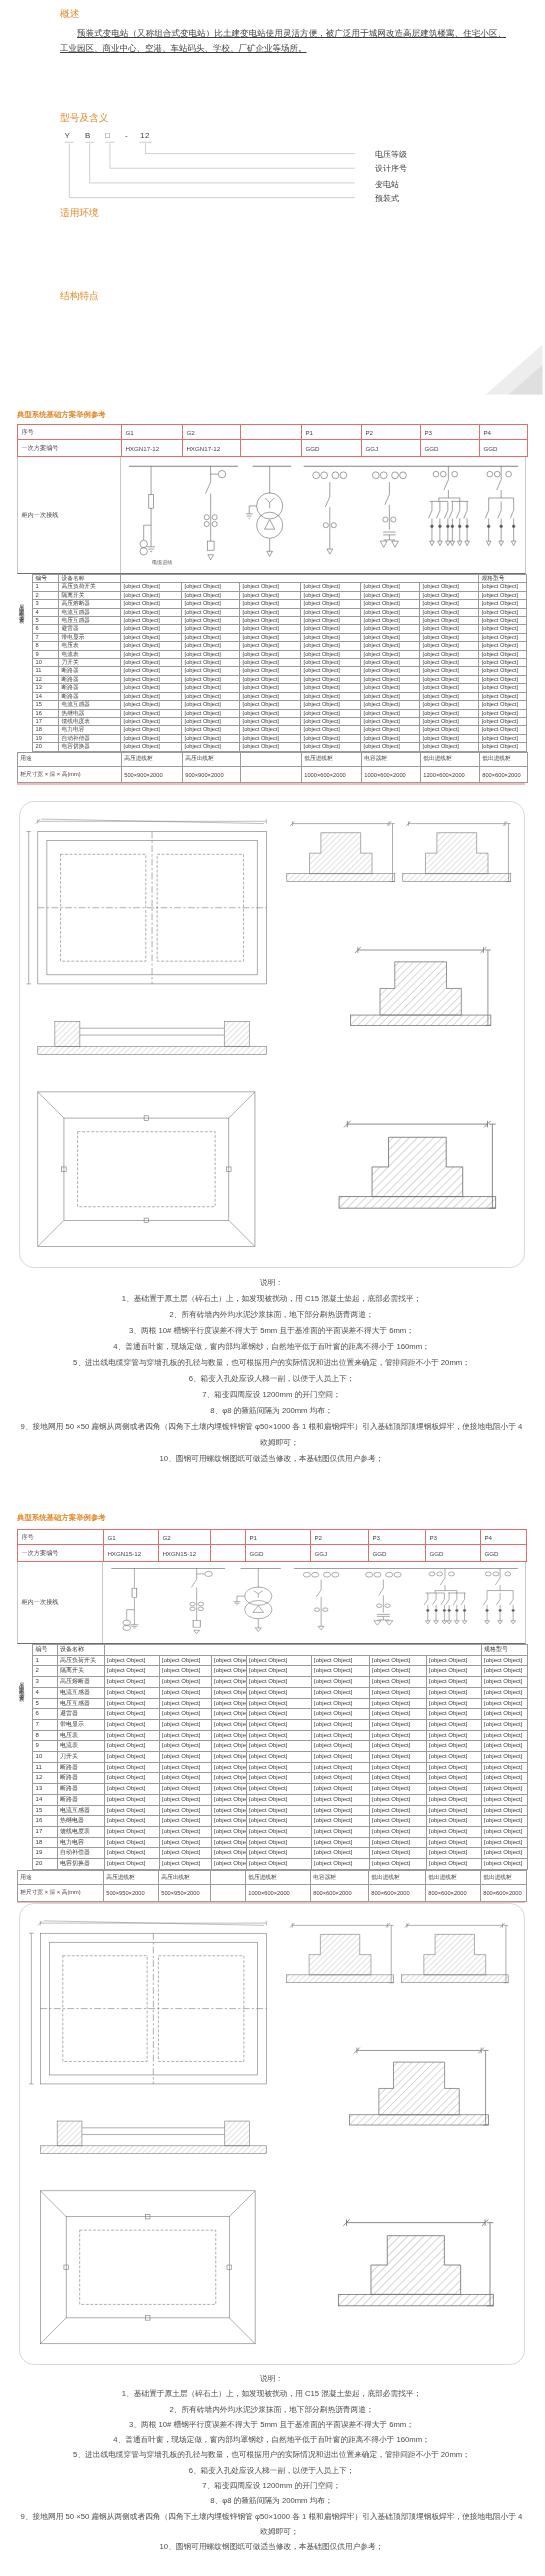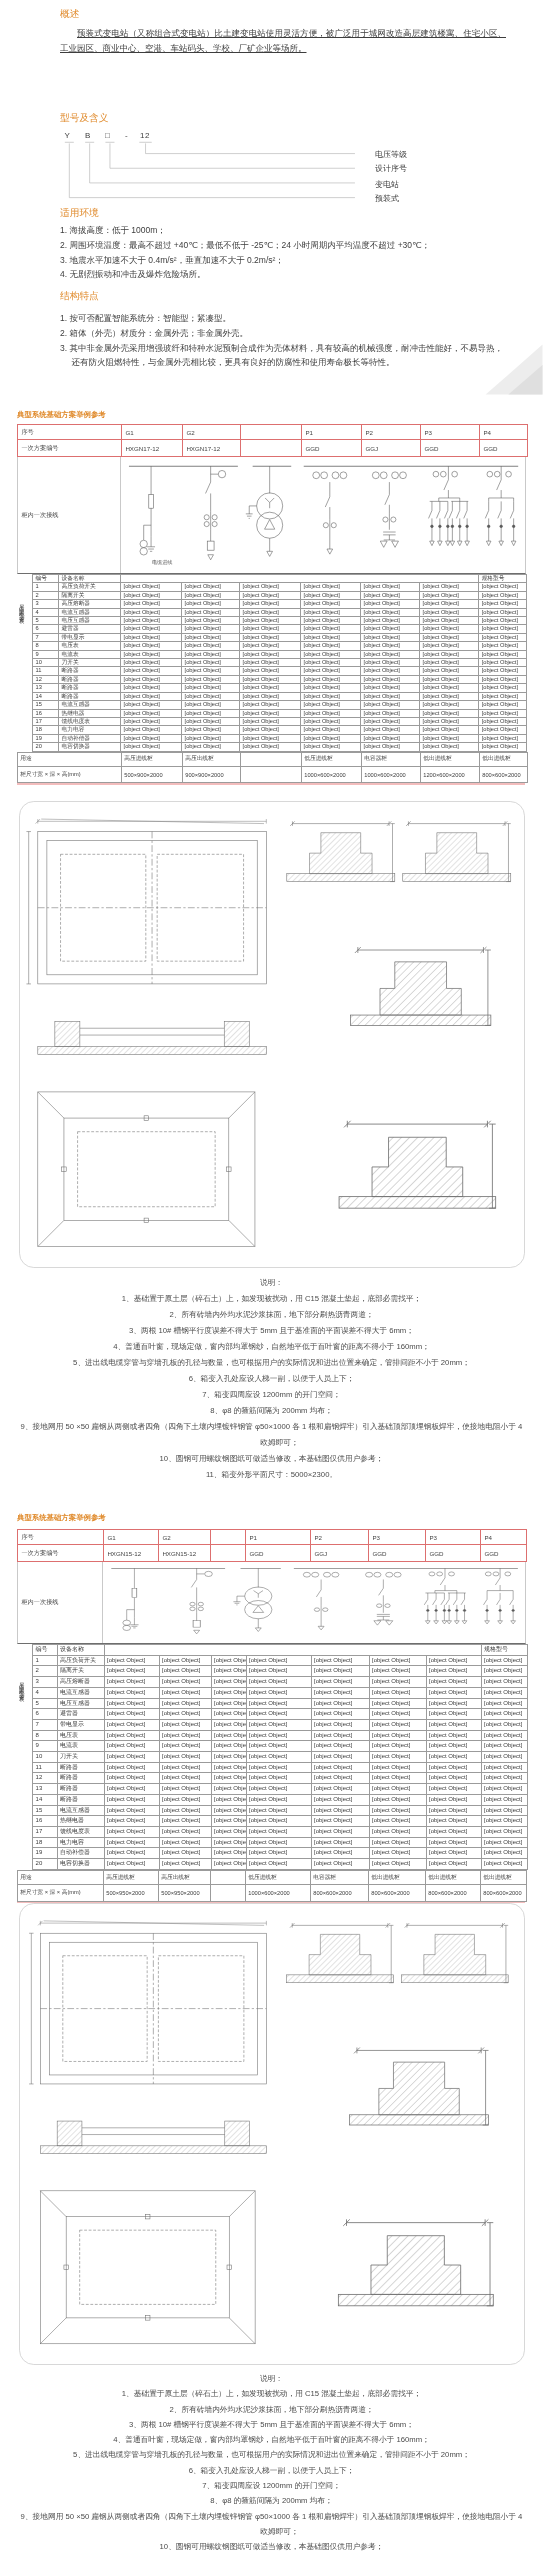--- a/index.html
+++ b/index.html
@@ -198,33 +198,22 @@
     <span class="model-code" style="left:45px">□</span>
     <span class="model-code" style="left:65px">-</span>
     <span class="model-code" style="left:80px">12</span>
     <span class="model-label" style="top:17.6px">电压等级</span>
     <span class="model-label" style="top:32px">设计序号</span>
     <span class="model-label" style="top:48px">变电站</span>
     <span class="model-label" style="top:62px">预装式</span>
   </div>
 
   <div class="sec-h" style="top:207px">适用环境</div>
-  <div class="list" style="top:223px">
-    <div class="li">1. 海拔高度：低于 1000m；</div>
-      <div class="li">2. 周围环境温度：最高不超过 +40℃；最低不低于 -25℃；24 小时周期内平均温度不超过 +30℃；</div>
-      <div class="li">3. 地震水平加速不大于 0.4m/s²，垂直加速不大于 0.2m/s²；</div>
-      <div class="li">4. 无剧烈振动和冲击及爆炸危险场所。</div>
-  </div>
 
   <div class="sec-h" style="top:290px">结构特点</div>
-  <div class="list" style="top:311px">
-    <div class="li">1. 按可否配置智能系统分：智能型；紧凑型。</div>
-      <div class="li">2. 箱体（外壳）材质分：金属外壳；非金属外壳。</div>
-      <div class="li">3. 其中非金属外壳采用增强玻纤和特种水泥预制合成作为壳体材料，具有较高的机械强度，耐冲击性能好，不易导热，还有防火阻燃特性，与金属外壳相比较，更具有良好的防腐性和使用寿命极长等特性。</div>
-  </div>
 
   <svg class="wedge" viewBox="0 0 114 102">
     <polygon points="8,96 108,8 108,96" fill="#ededed"></polygon>
     <polygon points="48,96 108,44 108,96" fill="#dfdfdf"></polygon>
   </svg>
 
   <div class="sub-title" style="top:410px">典型系统基础方案举例参考</div>
   <div class="tblwrap t1" style="top:424px">
     <table class="scheme">
       <colgroup>
@@ -561,21 +550,20 @@
     <div class="ni">1、基础置于原土层（碎石土）上，如发现被扰动，用 C15 混凝土垫起，底部必需找平；</div>
       <div class="ni">2、所有砖墙内外均水泥沙浆抹面，地下部分刷热沥青两道；</div>
       <div class="ni">3、两根 10# 槽钢平行度误差不得大于 5mm 且于基准面的平面误差不得大于 6mm；</div>
       <div class="ni">4、普通百叶窗，现场定做，窗内部均罩钢纱，自然地平低于百叶窗的距离不得小于 160mm；</div>
       <div class="ni">5、进出线电缆穿管与穿墙孔板的孔径与数量，也可根据用户的实际情况和进出位置来确定，管排间距不小于 20mm；</div>
       <div class="ni">6、箱变入孔处应设人梯一副，以便于人员上下；</div>
       <div class="ni">7、箱变四周应设 1200mm 的开门空间；</div>
       <div class="ni">8、φ8 的箍筋间隔为 200mm 均布；</div>
       <div class="ni">9、接地网用 50 ×50 扁钢从两侧或者四角（四角下土壤内埋镀锌钢管 φ50×1000 各 1 根和扁钢焊牢）引入基础顶部顶埋钢板焊牢，使接地电阻小于 4 欧姆即可；</div>
       <div class="ni">10、圆钢可用螺纹钢图纸可做适当修改，本基础图仅供用户参考；</div>
-      <div class="ni">11、箱变外形平面尺寸：5000×2300。</div>
   </div>
 
   <div class="sub-title" style="top:1513px">典型系统基础方案举例参考</div>
   <div class="tblwrap t2" style="top:1529px">
     <table class="scheme">
       <colgroup>
           <col style="width:86px">
           <col style="width:55px">
           <col style="width:52px">
           <col style="width:35px">

